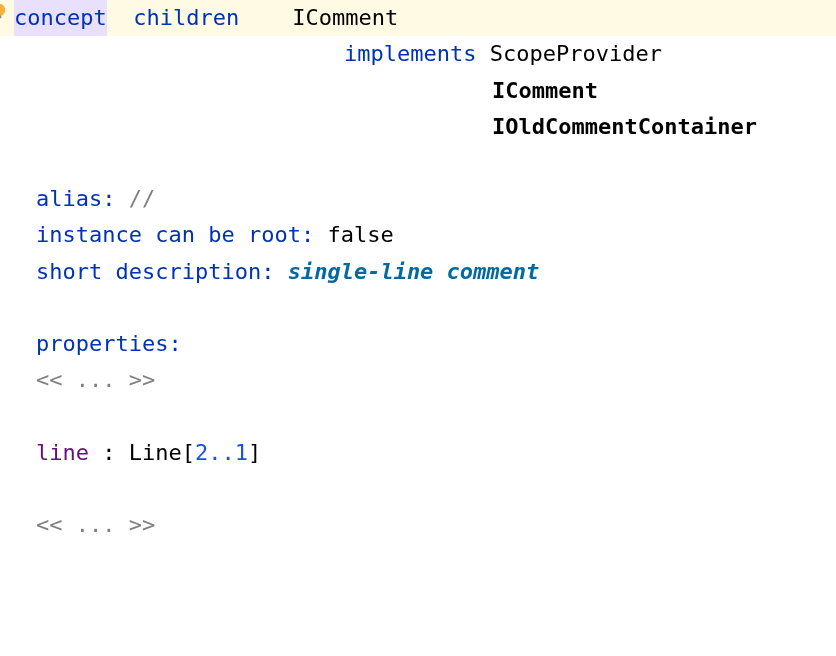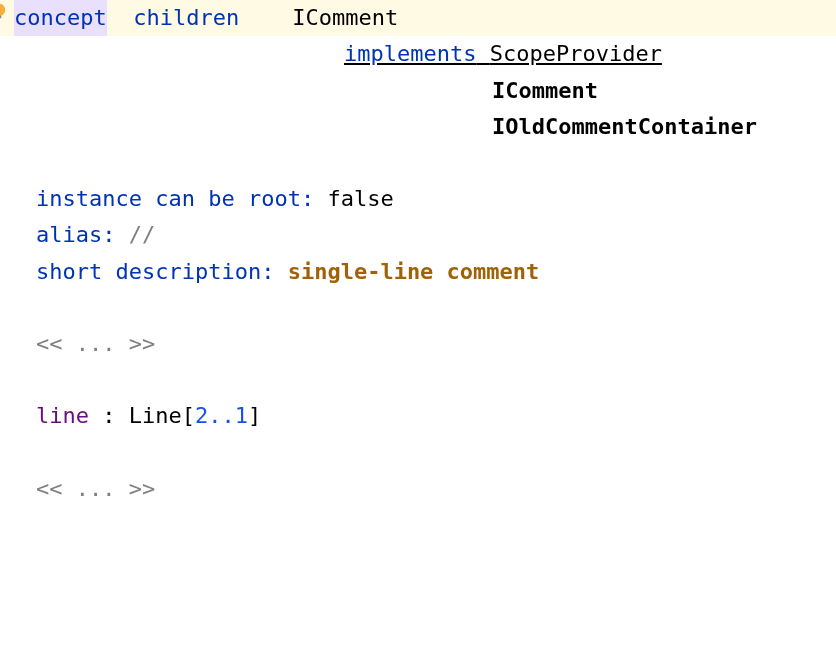--- a/index.html
+++ b/index.html
@@ -39,35 +39,35 @@
       color: #0033b3;
       background: #e8e0fc;
     }
     .kw-blue {
       color: #0033b3;
     }
     .kw-field {
       color: #660e7a;
     }
     .val-green {
-      color: #a16207;
+      color: #0369a1;
       font-weight: bold;
+      font-style: italic;
     }
     .val-num {
       color: #1750eb;
     }
     .placeholder {
       color: #808080;
     }
     .indent {
       padding-left: 22px;
     }
     .indent2 {
       padding-left: 330px;
-      text-decoration: underline;
     }
     .indent3 {
       padding-left: 478px;
       font-weight: bold;
     }
     .row {
       white-space: pre;
     }
     .blank {
       height: 36px;
@@ -85,28 +85,29 @@
     </svg>
     <span class="kw-concept">concept</span><span> </span><span> </span><span class="kw-blue">children</span><span>    </span><span>IComment</span>
   </div>
 
   <div class="row indent2"><span class="kw-blue">implements</span><span> </span><span>ScopeProvider</span></div>
   <div class="row indent3">IComment</div>
   <div class="row indent3">IOldCommentContainer</div>
 
   <div class="blank"></div>
 
+  <div class="row indent"><span class="kw-blue">alias:</span><span> </span><span class="placeholder">//</span></div>
+
   <div class="row indent"><span class="kw-blue">instance can be root:</span><span> </span><span>false</span></div>
-
-  <div class="row indent"><span class="kw-blue">alias:</span><span> </span><span class="placeholder">//</span></div>
 
   <div class="row indent"><span class="kw-blue">short description:</span><span> </span><span class="val-green">single-line comment</span></div>
 
   <div class="blank"></div>
 
+  <div class="row indent"><span class="kw-blue">properties:</span></div>
   <div class="row indent placeholder">&lt;&lt; ... &gt;&gt;</div>
 
   <div class="blank"></div>
 
   <div class="row indent"><span class="kw-field">line</span><span> : </span><span>Line</span><span>[</span><span class="val-num">2..1</span><span>]</span></div>
 
   <div class="blank"></div>
 
   <div class="row indent placeholder">&lt;&lt; ... &gt;&gt;</div>
 

